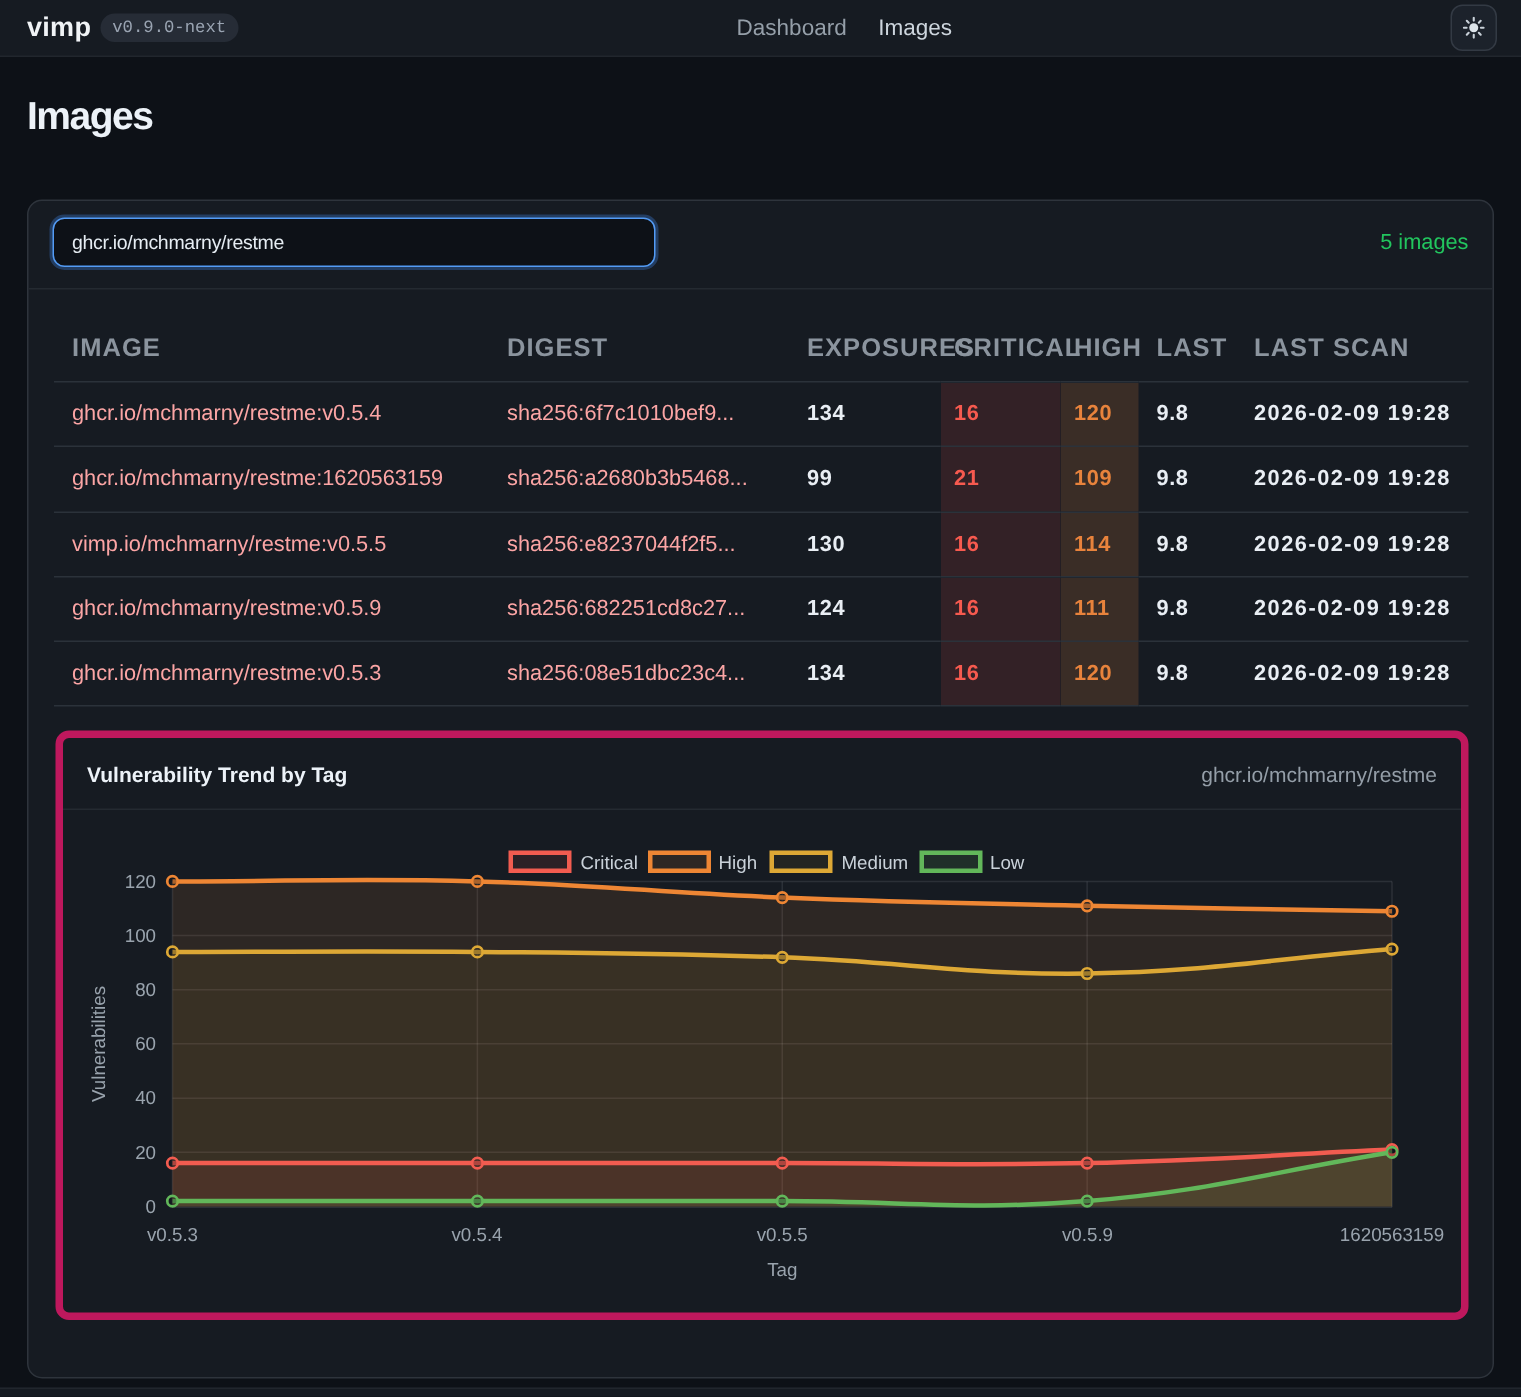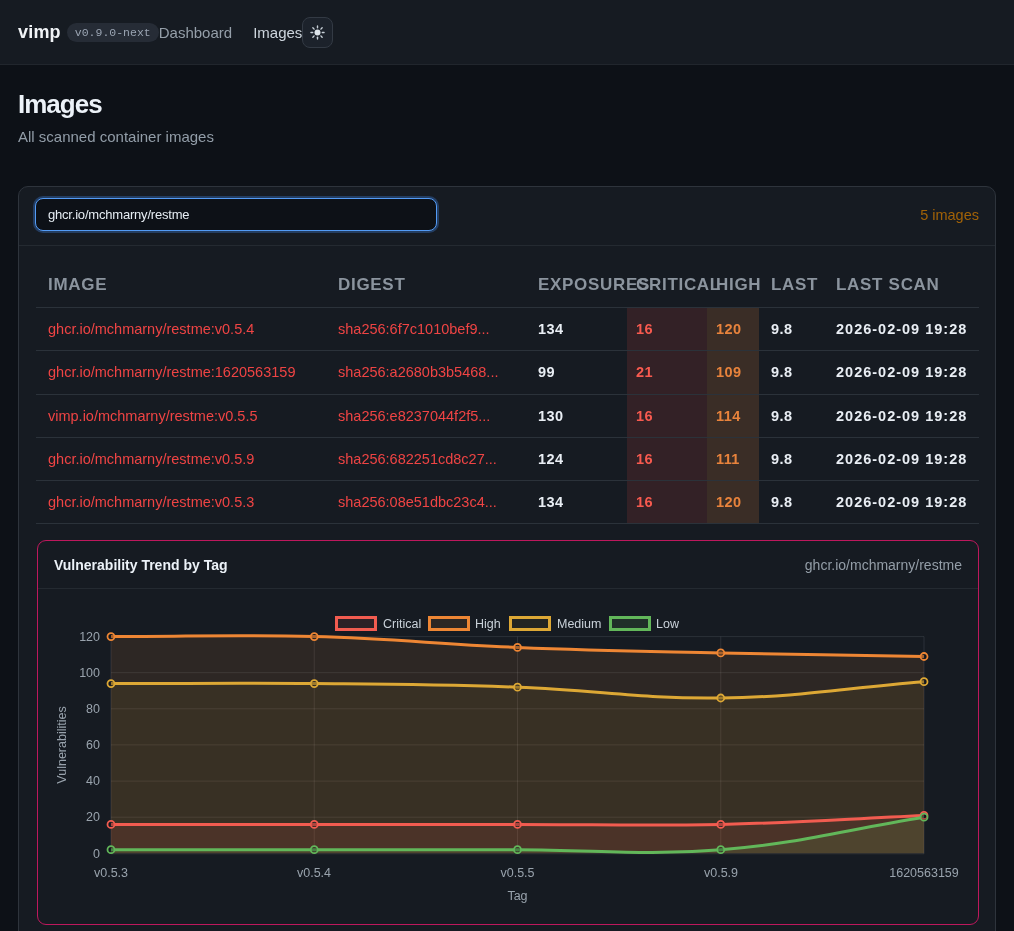--- a/index.html
+++ b/index.html
@@ -1,48 +1,48 @@
 <!DOCTYPE html>
 <html lang="en"><head>
 <meta charset="utf-8">
 <title>vimp</title>
 <style>
 * { margin:0; padding:0; box-sizing:border-box; }
 html,body { background:#0d1117; font-family:"Liberation Sans",sans-serif; color:#e6edf3; }
 body { width:1014px; height:931px; overflow:hidden; }
 a { text-decoration:none; }
 
-.nav { height:65px; background:#161b22; border-bottom:1px solid #21262d; display:flex; align-items:center; justify-content:flex-start; padding:0 16px 0 18px; }
+.nav { height:38px; background:#161b22; border-bottom:1px solid #21262d; display:flex; align-items:center; justify-content:space-between; padding:0 16px 0 18px; }
 .brand { display:flex; align-items:center; gap:6px; }
 .logo { font-size:18px; font-weight:700; color:#f0f3f6; letter-spacing:.2px; }
 .badge { font-size:11.5px; color:#9aa4b2; background:#262c36; border-radius:10px; padding:3px 8px; line-height:13px;font-family:Liberation Mono, monospace; }
 .navlinks { display:flex; gap:21px; }
 .navlinks a { font-size:15px; font-weight:500; color:#959fa9; }
 .navlinks a.active { color:#cdd5dd; }
 .themebtn { width:31px; height:31px; border:1px solid #333a44; border-radius:8px; background:#1c222b; display:flex; align-items:center; justify-content:center; }
 
 .container { padding:0 18px; }
 h1 { font-size:26px; font-weight:700; color:#ecf2f8; margin-top:23px; line-height:33px; letter-spacing:-1px; }
 .sub { font-size:15px; color:#929da8; margin-top:6px; line-height:20px; }
 .card { margin-top:39px; background:#161b22; border:1px solid #2e343c; border-radius:10px; }
 
 .searchrow { display:flex; align-items:center; justify-content:space-between; padding:11px 16px 14px; border-bottom:1px solid #242a31; }
 .searchrow input { width:402px; height:33px; background:#0d1117; border:1px solid #539bf5; border-radius:8px; box-shadow:0 0 0 2px rgba(65,132,228,.33); color:#e6edf3; font-size:13px; letter-spacing:-.2px; font-family:"Liberation Sans",sans-serif; padding:0 12px; outline:none; }
-.count { font-size:14.5px; color:#a16207; }
+.count { font-size:14.5px; color:#22c55e; }
 
 .tablewrap { padding:16px 16px 0 17px; }
 table { width:100%; border-collapse:collapse; table-layout:fixed; }
 th { font-size:17px; font-weight:700; letter-spacing:.7px; color:#8b949e; text-align:left; padding:13px 12px 12px; border-bottom:1px solid #2b323a; }
 td { font-size:14.5px; font-weight:600; color:#e9eef4; text-align:left; padding:0 12px; border-bottom:1px solid #2b323a; height:43.3px; letter-spacing:.4px; white-space:nowrap; overflow:hidden; }
 td.date { letter-spacing:1px; }
-td a { color:#ef4444; font-weight:400; font-size:14.5px; letter-spacing:0; }
+td a { color:#fca5a5; font-weight:400; font-size:14.5px; letter-spacing:0; }
 td.crit { background:rgba(248,81,73,.13); color:#f75a4f; padding-left:9px; }
 td.high { background:rgba(240,136,62,.17); color:#e8833c; padding-left:9px; }
 
-.chartcard { margin:16px 16px 38px 18px; border:1px solid #be185d; border-radius:9px; background:#161b22; }
+.chartcard { margin:16px 16px 38px 18px; border:5px solid #be185d; border-radius:9px; background:#161b22; }
 .charthead { display:flex; align-items:center; justify-content:space-between; padding:15.5px 16px; border-bottom:1px solid #242a31; }
 .charthead b { font-size:14px; font-weight:700; color:#ecf2f8; }
 .charthead span { font-size:14px; color:#949ea8; }
 .chartbody { height:335px; position:relative; }
 .chartbody svg { position:absolute; left:0; top:0; }
 </style>
 </head>
 <body>
 <div class="nav">
   <div class="brand">
@@ -64,21 +64,20 @@
           <line x1="3.05" y1="3.05" x2="4.4" y2="4.4"></line>
           <line x1="11.6" y1="11.6" x2="12.95" y2="12.95"></line>
           <line x1="11.6" y1="4.4" x2="12.95" y2="3.05"></line>
           <line x1="3.05" y1="12.95" x2="4.4" y2="11.6"></line>
         </g>
       </svg>
   </div>
 </div>
 <div class="container">
   <h1>Images</h1>
-  <div class="sub">All scanned container images</div>
   <div class="card">
     <div class="searchrow">
       <input value="ghcr.io/mchmarny/restme" style="">
       <span class="count">5 images</span>
     </div>
     <div class="tablewrap">
       <table>
         <colgroup>
             <col style="width:290px">
             <col style="width:200px">

